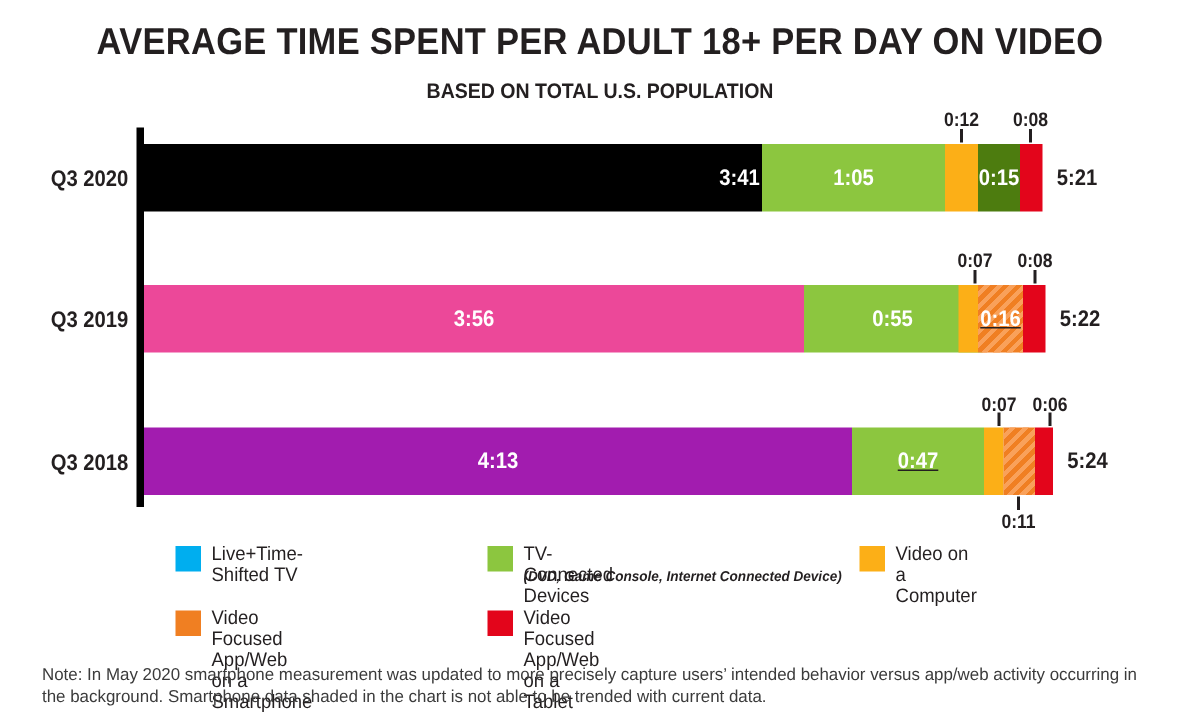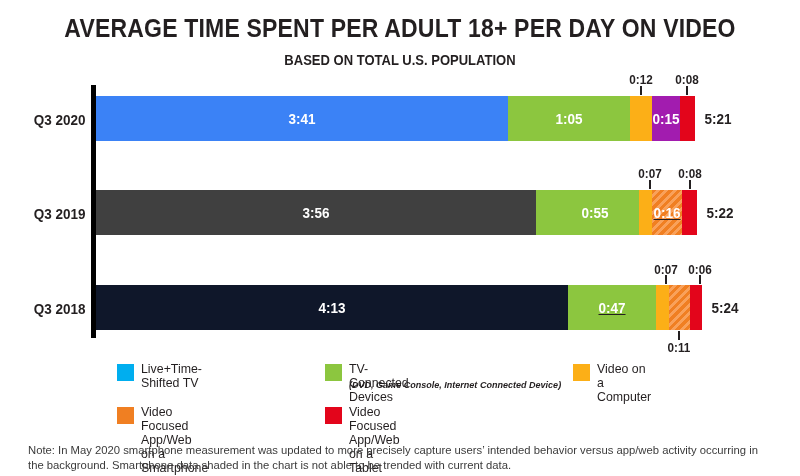--- a/index.html
+++ b/index.html
@@ -144,45 +144,45 @@
   <div class="title">AVERAGE TIME SPENT PER ADULT 18+ PER DAY ON VIDEO</div>
   <div class="subtitle">BASED ON TOTAL U.S. POPULATION</div>
 
   <div class="axis-line"></div>
 
   <div class="cat-label" style="top:111px;">Q3 2020</div>
   <div class="cat-label" style="top:205px;">Q3 2019</div>
   <div class="cat-label" style="top:300px;">Q3 2018</div>
 
   <div class="bar-row" id="row0" style="top:96px;">
-    <div class="seg" style="left:0px;width:412px;background:#3b82f6;">
+    <div class="seg" style="left:0px;width:412px;background:#000000;justify-content:flex-end;">
       <span class="seg-val">3:41</span>
     </div>
     <div class="seg" style="left:412px;width:122px;background:#8CC63F;">
       <span class="seg-val">1:05</span>
     </div>
     <div class="seg" style="left:534px;width:22px;background:#FCAF17;"></div>
-    <div class="seg" style="left:556px;width:28px;background:#a21caf;">
+    <div class="seg" style="left:556px;width:28px;background:#4d7c0f;">
       <span class="seg-val">0:15</span>
     </div>
     <div class="seg" style="left:584px;width:15px;background:#E3051B;"></div>
   </div>
   <div class="total" style="left:703px;top:111px;">5:21</div>
 
   <div class="callout">
     <div class="callout-text" style="left:641px;top:73px;">0:12</div>
     <div class="callout-tick" style="left:641px;top:86px;height:9px;"></div>
   </div>
   <div class="callout">
     <div class="callout-text" style="left:687px;top:73px;">0:08</div>
     <div class="callout-tick" style="left:687px;top:86px;height:9px;"></div>
   </div>
 
   <div class="bar-row" id="row1" style="top:190px;">
-    <div class="seg" style="left:0px;width:440px;background:#404040;">
+    <div class="seg" style="left:0px;width:440px;background:#ec4899;">
       <span class="seg-val">3:56</span>
     </div>
     <div class="seg" style="left:440px;width:119px;background:#8CC63F;">
       <span class="seg-val">0:55</span>
     </div>
     <div class="seg" style="left:543px;width:13px;background:#FCAF17;"></div>
     <div class="seg" style="left:556px;width:30px;background:#F07F22;background-image:repeating-linear-gradient(135deg,rgba(255,255,255,0) 0px,rgba(255,255,255,0) 3px,#F9A15A 3px,#F9A15A 6px);text-decoration:underline;">
       <span class="seg-val">0:16</span>
     </div>
     <div class="seg" style="left:586px;width:15px;background:#E3051B;"></div>
@@ -192,21 +192,21 @@
   <div class="callout">
     <div class="callout-text" style="left:650px;top:167px;">0:07</div>
     <div class="callout-tick" style="left:650px;top:180px;height:9px;"></div>
   </div>
   <div class="callout">
     <div class="callout-text" style="left:690px;top:167px;">0:08</div>
     <div class="callout-tick" style="left:690px;top:180px;height:9px;"></div>
   </div>
 
   <div class="bar-row" id="row2" style="top:285px;">
-    <div class="seg" style="left:0px;width:472px;background:#0f172a;">
+    <div class="seg" style="left:0px;width:472px;background:#a21caf;">
       <span class="seg-val">4:13</span>
     </div>
     <div class="seg" style="left:472px;width:88px;background:#8CC63F;text-decoration:underline;">
       <span class="seg-val">0:47</span>
     </div>
     <div class="seg" style="left:560px;width:13px;background:#FCAF17;"></div>
     <div class="seg" style="left:573px;width:21px;background:#F07F22;background-image:repeating-linear-gradient(135deg,rgba(255,255,255,0) 0px,rgba(255,255,255,0) 3px,#F9A15A 3px,#F9A15A 6px);"></div>
     <div class="seg" style="left:594px;width:12px;background:#E3051B;"></div>
   </div>
   <div class="total" style="left:710px;top:300px;">5:24</div>

